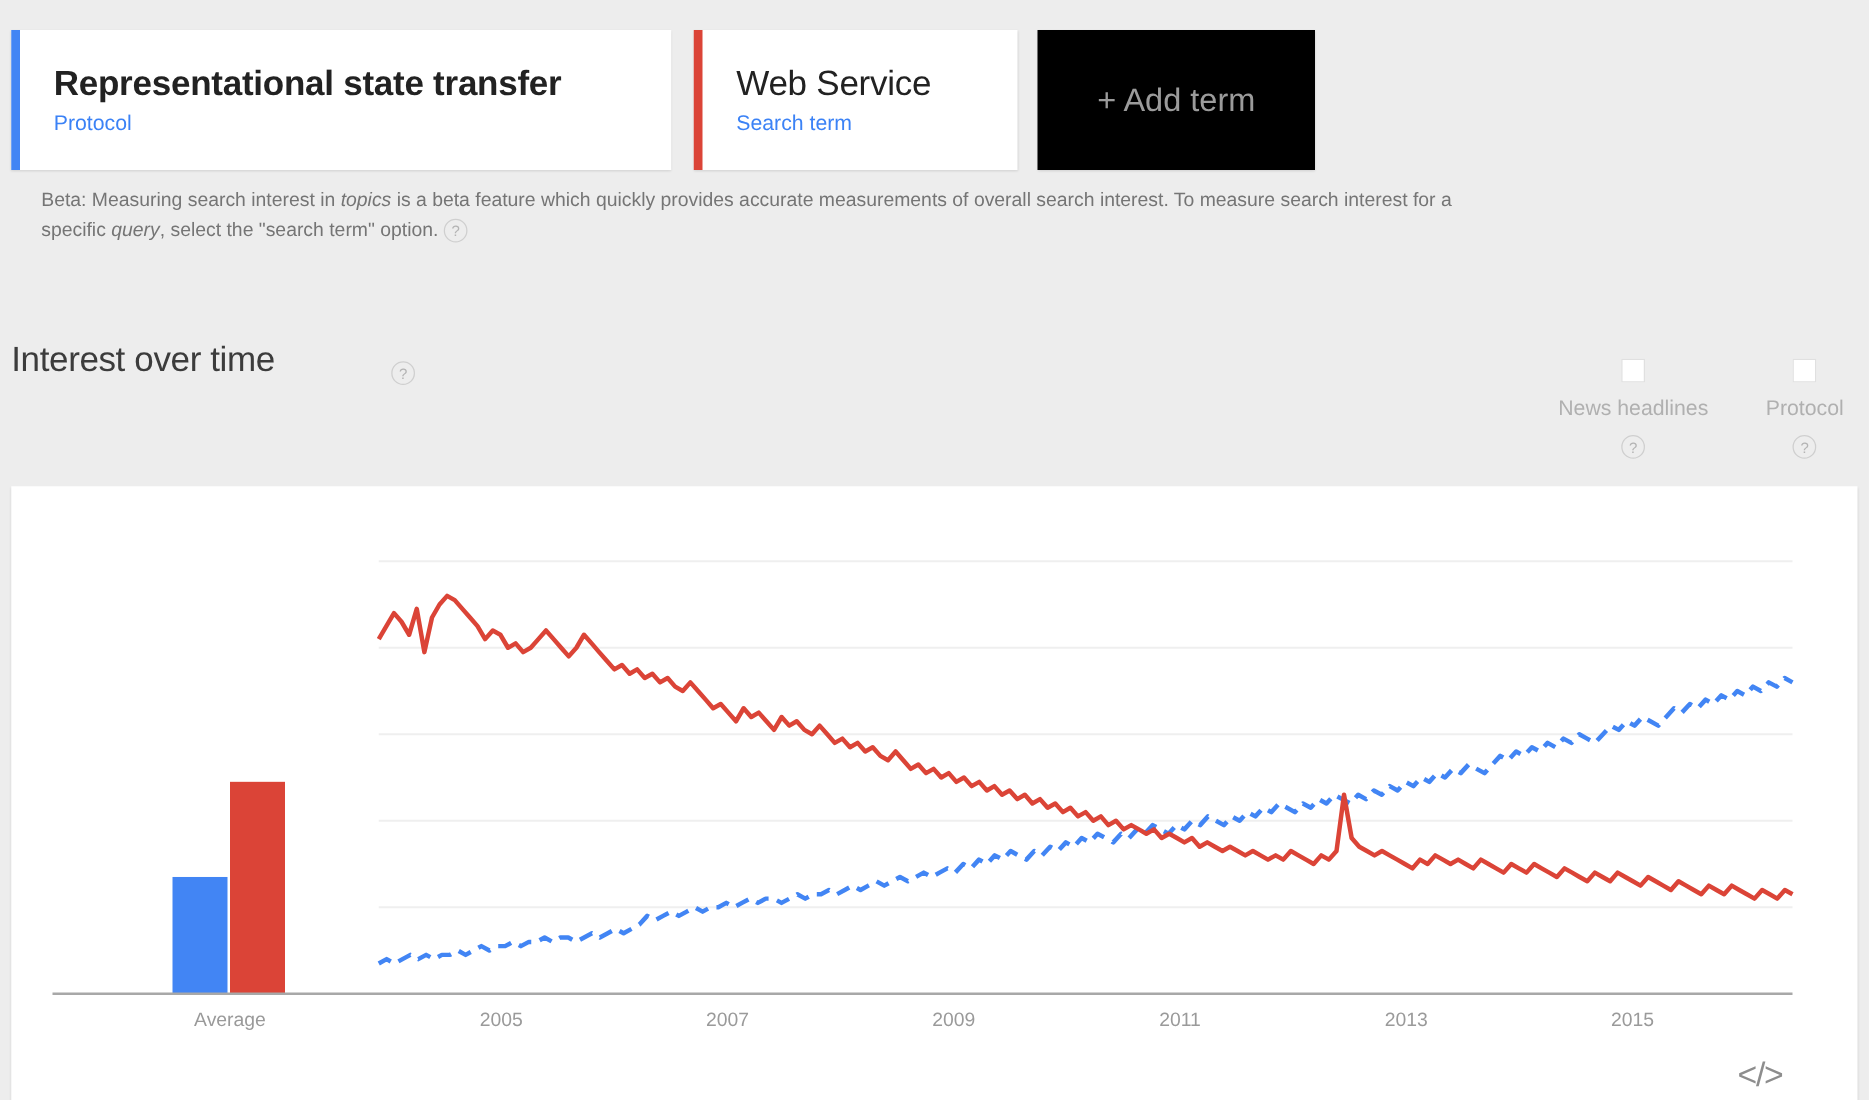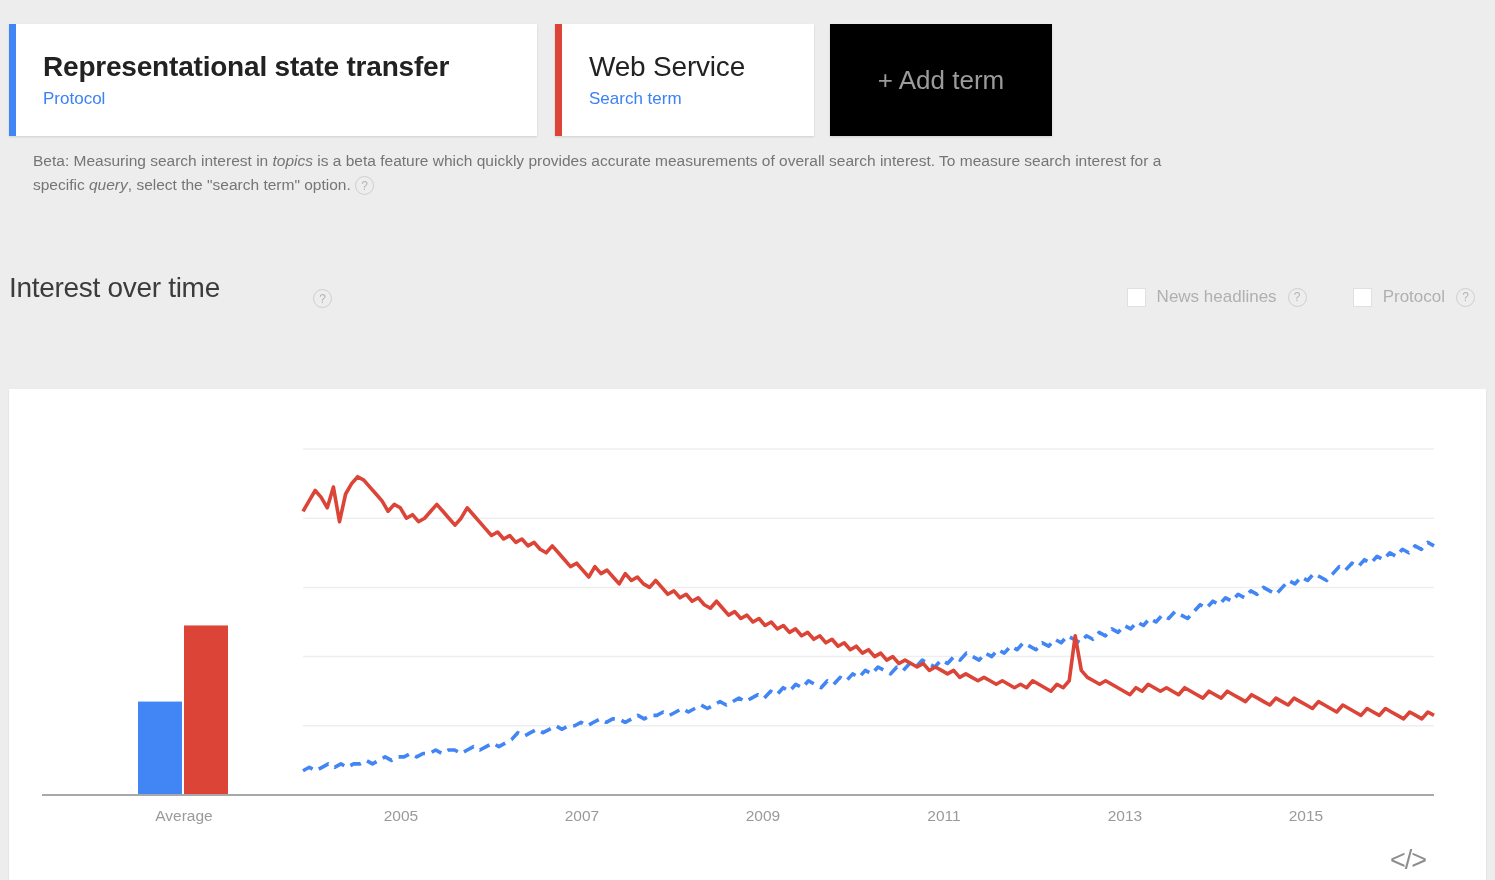--- a/index.html
+++ b/index.html
@@ -69,21 +69,21 @@
     width: 19px; height: 19px; border-radius: 50%;
     border: 1.5px solid #cfcfcf; color: #b4b4b4;
     font-size: 12px; line-height: 1; cursor: pointer;
     vertical-align: middle; box-sizing: border-box;
   }
   .help-title { position: absolute; left: 313px; top: 17px; }
   .head-right {
     position: absolute; right: 20px; top: 15px;
     display: flex; align-items: center; gap: 13px;
   }
-  .cb-group { display: flex; align-items: center; gap: 11px; }
+  .cb-group { display: flex; align-items: center; gap: 11px; flex-direction: column; }
   .cbox {
     width: 19px; height: 19px; background: #FFFFFF;
     border: 1px solid #e0e0e0; box-sizing: border-box; cursor: pointer;
   }
   .cb-label { font-size: 17px; color: #b0b0b0; }
   .spacer-gap { width: 20px; }
 
   
   .chart-card {
     position: absolute; left: 9px; top: 347px;

